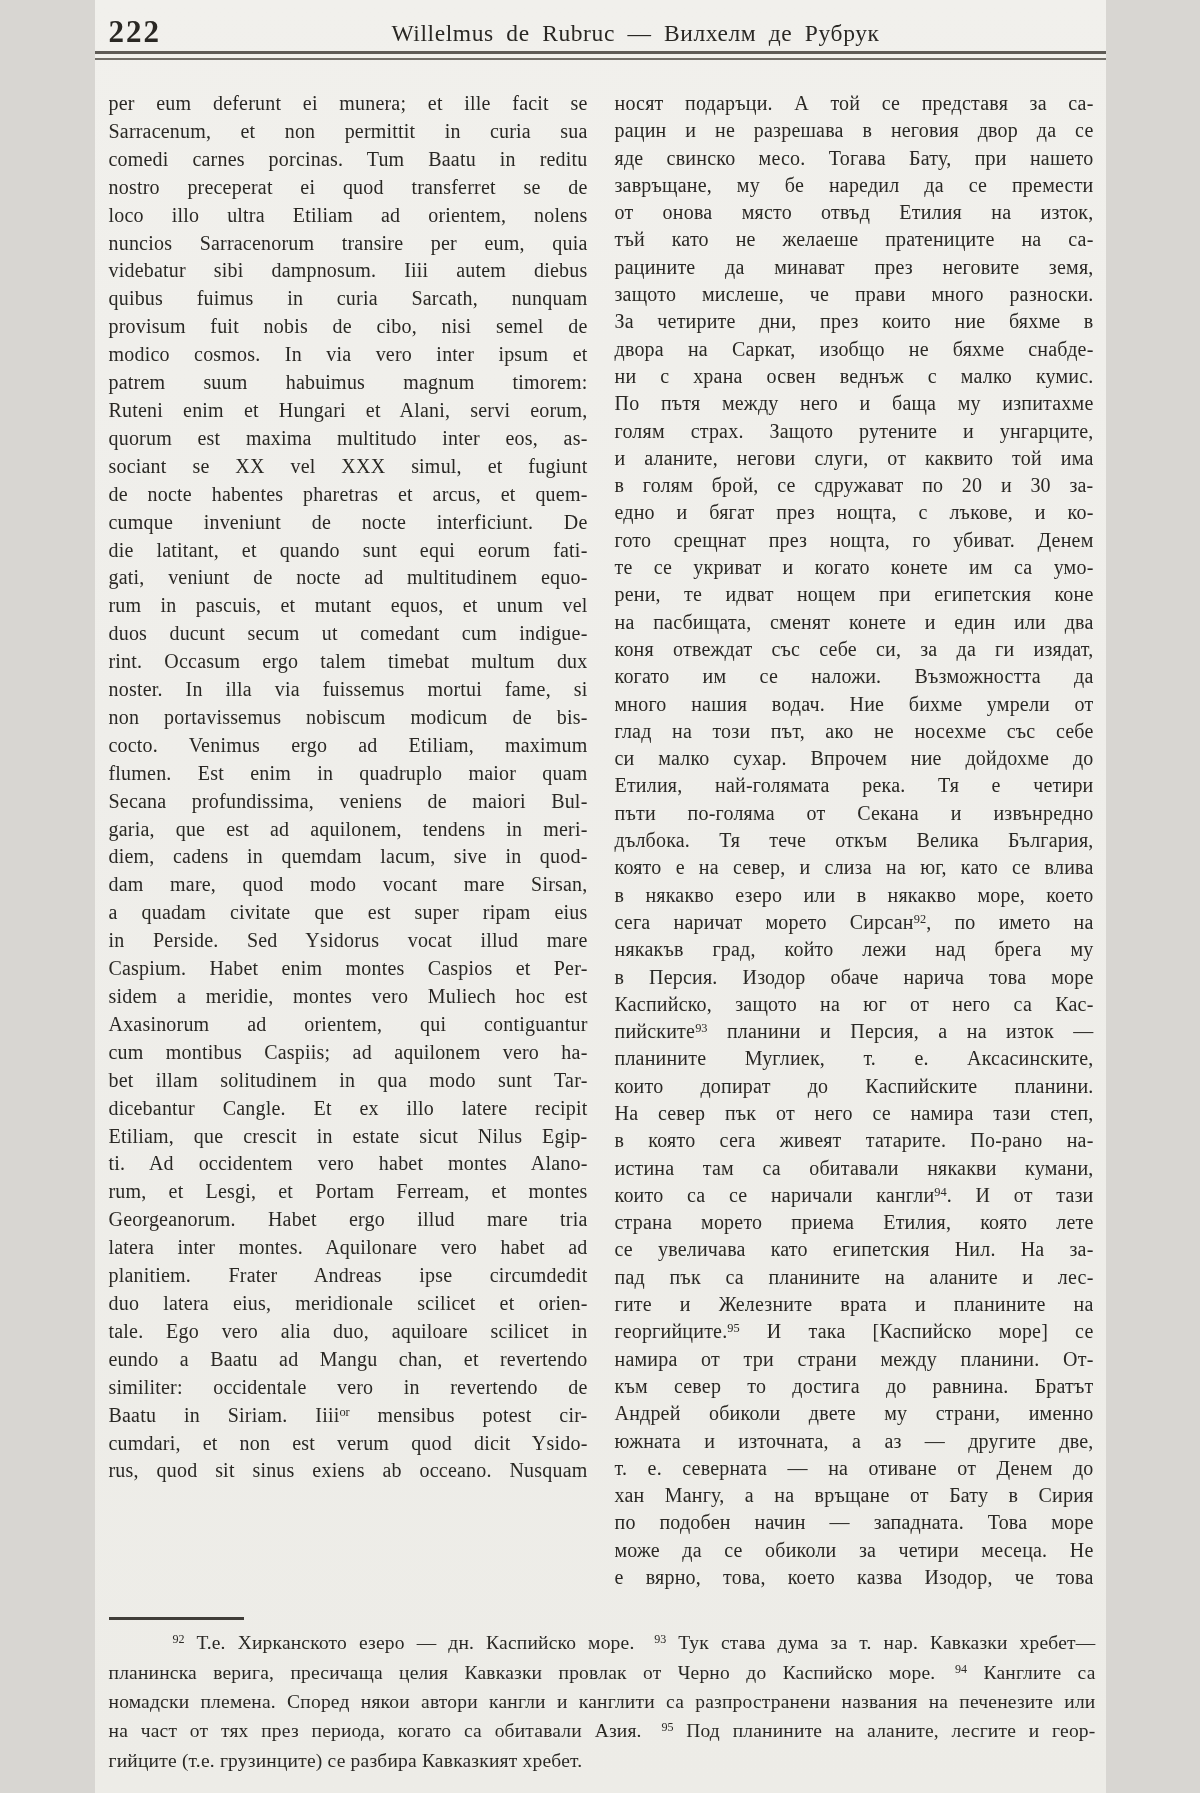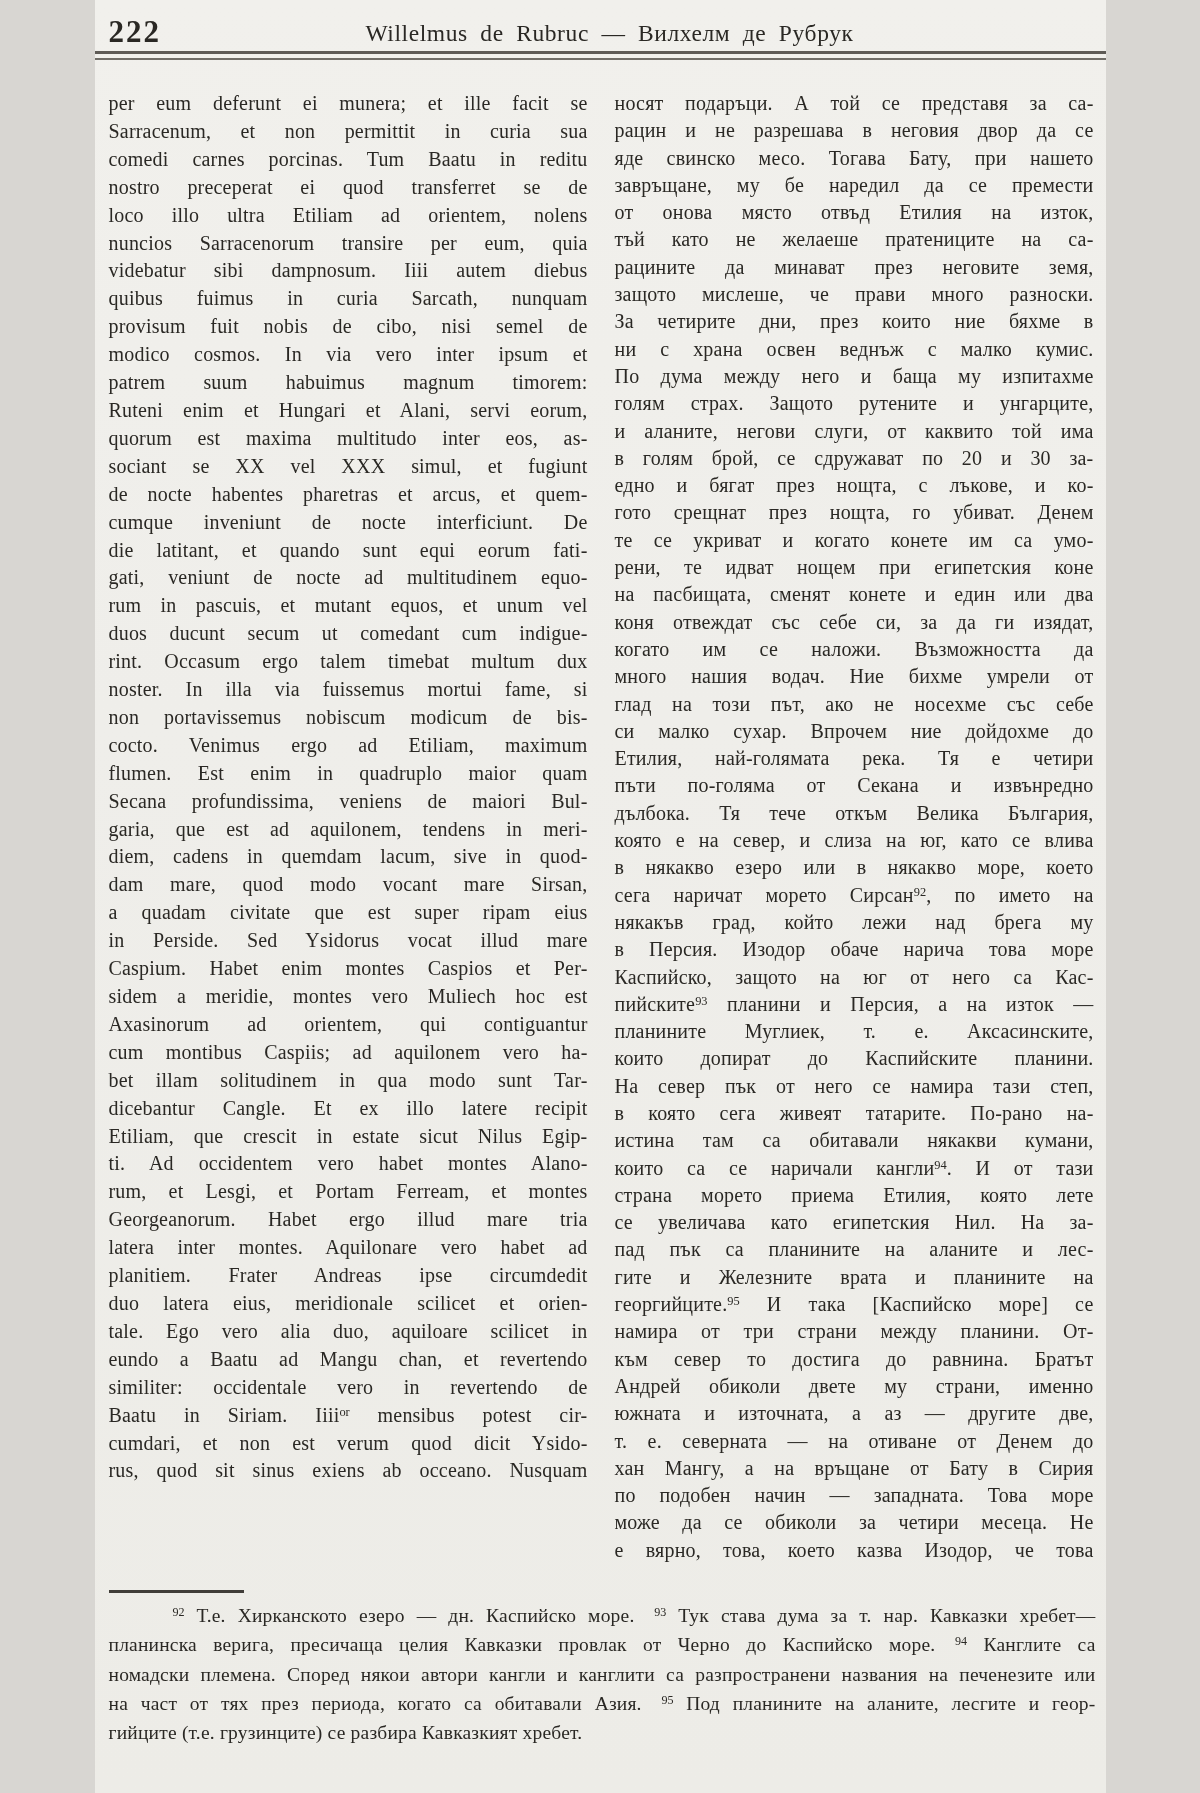--- a/index.html
+++ b/index.html
@@ -14,21 +14,21 @@
     overflow:hidden;
     box-sizing:border-box;
   }
   
   .hdr{position:relative;height:34px;margin:16px 14px 0 14px;}
   .pagenum{
     position:absolute;left:0;top:0;
     font-size:31px;font-weight:bold;letter-spacing:2px;line-height:32px;
   }
   .ptitle{
-    position:absolute;left:501px;top:4px;transform:translateX(-50%);
+    position:absolute;left:527px;top:4px;transform:translateX(-50%);
     font-size:23.5px;letter-spacing:0.6px;word-spacing:6px;white-space:nowrap;
   }
   .rule-double{
     margin-top:1px;
     height:4px;
     border-top:3px solid #45423c;
     border-bottom:2px solid #5a5750;
     opacity:.85;
   }
   
@@ -125,22 +125,23 @@
     <div class="col col-right">
         <div class="line">носят подаръци. А той се представя за са-</div>
         <div class="line">рацин и не разрешава в неговия двор да се</div>
         <div class="line">яде свинско месо. Тогава Бату, при нашето</div>
         <div class="line">завръщане, му бе наредил да се премести</div>
         <div class="line">от онова място отвъд Етилия на изток,</div>
         <div class="line">тъй като не желаеше пратениците на са-</div>
         <div class="line">рацините да минават през неговите земя,</div>
         <div class="line">защото мислеше, че прави много разноски.</div>
         <div class="line">За четирите дни, през които ние бяхме в</div>
+        <div class="line">двора на Саркат, изобщо не бяхме снабде-</div>
         <div class="line">ни с храна освен веднъж с малко кумис.</div>
-        <div class="line">По дума между него и баща му изпитахме</div>
+        <div class="line">По пътя между него и баща му изпитахме</div>
         <div class="line">голям страх. Защото рутените и унгарците,</div>
         <div class="line">и аланите, негови слуги, от каквито той има</div>
         <div class="line">в голям брой, се сдружават по 20 и 30 за-</div>
         <div class="line">едно и бягат през нощта, с лъкове, и ко-</div>
         <div class="line">гото срещнат през нощта, го убиват. Денем</div>
         <div class="line">те се укриват и когато конете им са умо-</div>
         <div class="line">рени, те идват нощем при египетския коне</div>
         <div class="line">на пасбищата, сменят конете и един или два</div>
         <div class="line">коня отвеждат със себе си, за да ги изядат,</div>
         <div class="line">когато им се наложи. Възможността да</div>

